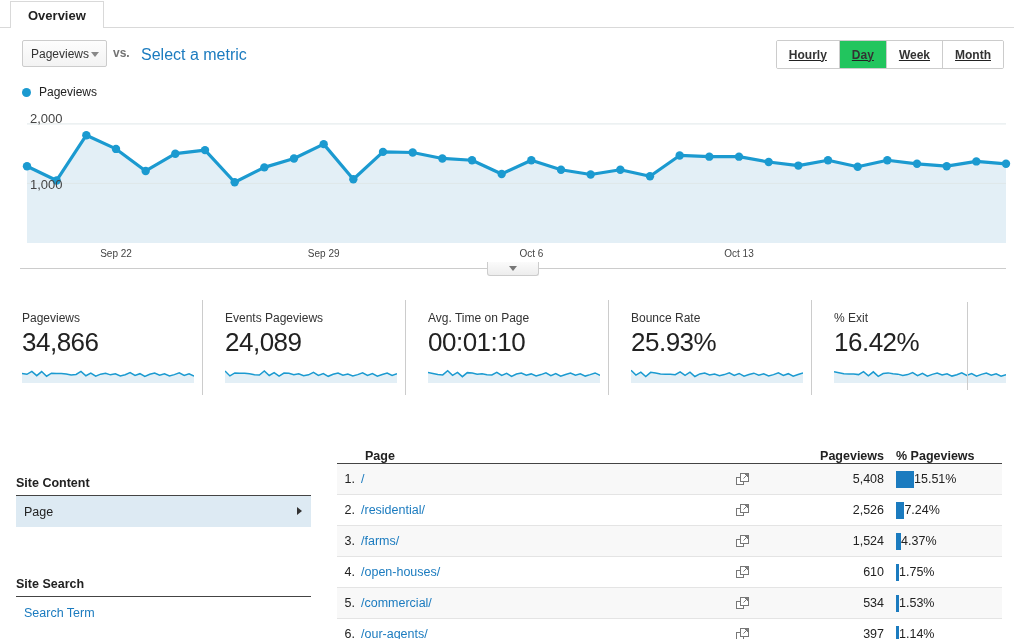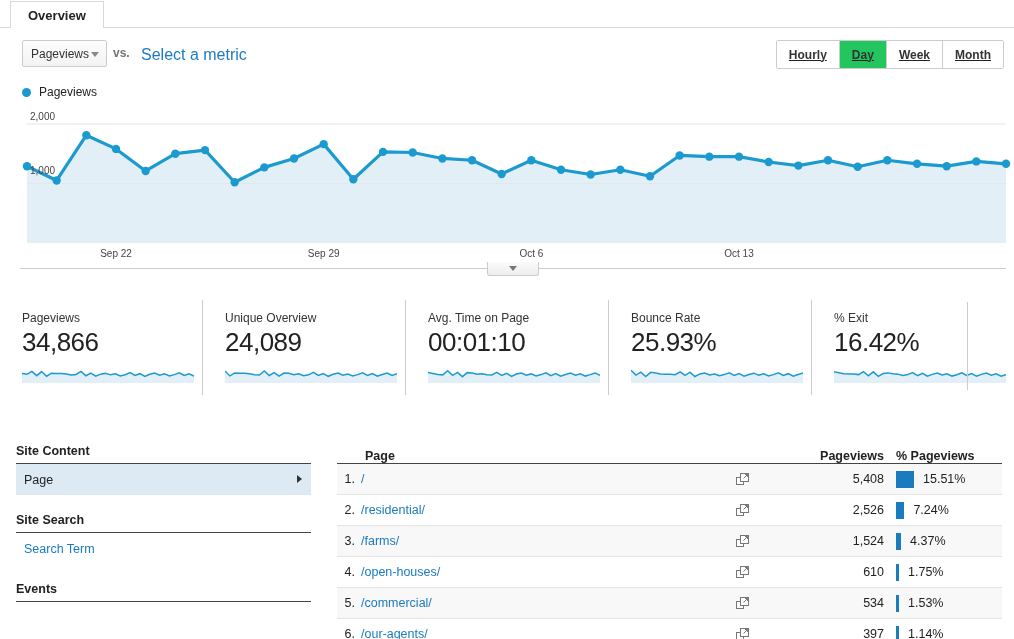--- a/index.html
+++ b/index.html
@@ -73,23 +73,23 @@
   .legend {
     position: absolute; left: 22px; top: 85px;
     display: flex; align-items: center; gap: 8px;
     font-size: 12px; color: #222;
   }
   .legend-dot { width: 9px; height: 9px; border-radius: 50%; background: #1b9ad0; }
 
   .chart-wrap {
     position: absolute; left: 0; top: 108px; width: 1014px; height: 167px;
   }
-  .ylabel { position: absolute; font-size: 10px; color: #444; }
+  .ylabel { position: absolute; font-size: 13px; color: #444; }
   .ylabel.top  { left: 30px; top: 111px; }
-  .ylabel.mid  { left: 30px; top: 165px; }
+  .ylabel.mid  { left: 30px; top: 177px; }
   .xlabels {
     position: absolute; left: 0; top: 248px; width: 1014px; height: 16px;
   }
   .xlabel { position: absolute; font-size: 10px; color: #444; transform: translateX(-50%); }
   .axis-rule {
     position: absolute; left: 20px; top: 268px; width: 986px;
     border-top: 1px solid #ccc;
   }
   .collapse-btn {
     position: absolute; left: 487px; top: 262px;
@@ -123,21 +123,21 @@
   .card-label { font-size: 12px; color: #333; }
   .card-value { font-size: 26px; color: #222; margin-top: 2px; letter-spacing: -0.5px; }
   .card-spark { position: absolute; left: 22px; bottom: 12px; }
 
   
   .lower { position: absolute; left: 0; top: 420px; width: 1014px; height: 219px; }
 
   .sidebar { position: absolute; left: 16px; top: 18px; width: 295px; }
   .side-group-title {
     font-size: 12.5px; font-weight: bold; color: #222;
-    padding: 6px 0 5px 0; border-bottom: 1px solid #444;
+    padding: 6px 0 5px 0; border-bottom: 1px solid #444; margin-top: 32px;
   }
   .side-item {
     position: relative;
     height: 31px; display: flex; align-items: center;
     padding-left: 8px; font-size: 12.5px; color: #1b7bbf;
     cursor: pointer;
   }
   .side-item.selected { background: #ddeaf3; color: #222; }
   .side-arrow {
     position: absolute; right: 9px; top: 11px;
@@ -160,21 +160,21 @@
     display: flex; align-items: center;
     height: 31px; border-bottom: 1px solid #e4e4e4;
     font-size: 12.5px;
   }
   .trow.odd { background: #f8f8f8; }
   .rank { width: 24px; text-align: right; padding-right: 6px; color: #222; }
   .cell-page { flex: 1; display: flex; align-items: center; position: relative; }
   .page-link { color: #1b7bbf; cursor: pointer; }
   .ext-icon { position: absolute; left: 375px; top: 1px; cursor: pointer; }
   .cell-views { width: 96px; text-align: right; color: #222; }
-  .cell-pct { width: 118px; padding-left: 12px; display: flex; align-items: center; gap: 9px; }
+  .cell-pct { width: 118px; padding-left: 12px; display: flex; align-items: center; }
   .pct-bar { height: 17px; background: #1b7bbf; flex: none; }
   .pct-text { color: #222; }
 </style>
 </head>
 <body>
 
 <div id="root">
 
   <div class="tabstrip">
     <div class="tab">
@@ -260,21 +260,21 @@
   <div class="cards" id="cards">
       <div class="card">
         <div class="card-label">Pageviews</div>
         <div class="card-value">34,866</div>
         <svg width="172" height="24" class="card-spark">
           <path d="M 0 14.4 L 4.914285714285715 15.32 L 9.82857142857143 12.32 L 14.742857142857142 16.68 L 19.65714285714286 12.56 L 24.571428571428573 17.2 L 29.485714285714284 14.200000000000001 L 34.4 14.448 L 39.31428571428572 14.440000000000001 L 44.22857142857143 14.912 L 49.142857142857146 16.080000000000002 L 54.05714285714286 15.488 L 58.97142857142857 12.432 L 63.885714285714286 16.736 L 68.8 14.128 L 73.71428571428571 17.2 L 78.62857142857143 15.152000000000001 L 83.54285714285714 14.224 L 88.45714285714286 15.84 L 93.37142857142857 14.8 L 98.28571428571429 16.976 L 103.2 15.712 L 108.11428571428571 13.664 L 113.02857142857142 16.4 L 117.94285714285714 14.688 L 122.85714285714286 17.368000000000002 L 127.77142857142857 15.32 L 132.68571428571428 14 L 137.6 16.232 L 142.5142857142857 14.856 L 147.42857142857142 16.976 L 152.34285714285716 15.6 L 157.25714285714287 13.888 L 162.17142857142858 16.4 L 167.0857142857143 14.744 L 172 17.2 L 172 24 L 0 24 Z" fill="#e3eff6"></path>
           <path d="M 0 14.4 L 4.914285714285715 15.32 L 9.82857142857143 12.32 L 14.742857142857142 16.68 L 19.65714285714286 12.56 L 24.571428571428573 17.2 L 29.485714285714284 14.200000000000001 L 34.4 14.448 L 39.31428571428572 14.440000000000001 L 44.22857142857143 14.912 L 49.142857142857146 16.080000000000002 L 54.05714285714286 15.488 L 58.97142857142857 12.432 L 63.885714285714286 16.736 L 68.8 14.128 L 73.71428571428571 17.2 L 78.62857142857143 15.152000000000001 L 83.54285714285714 14.224 L 88.45714285714286 15.84 L 93.37142857142857 14.8 L 98.28571428571429 16.976 L 103.2 15.712 L 108.11428571428571 13.664 L 113.02857142857142 16.4 L 117.94285714285714 14.688 L 122.85714285714286 17.368000000000002 L 127.77142857142857 15.32 L 132.68571428571428 14 L 137.6 16.232 L 142.5142857142857 14.856 L 147.42857142857142 16.976 L 152.34285714285716 15.6 L 157.25714285714287 13.888 L 162.17142857142858 16.4 L 167.0857142857143 14.744 L 172 17.2" fill="none" stroke="#1b9ad0" stroke-width="1.5"></path>
         </svg>
       </div>
       <div class="card">
-        <div class="card-label">Unique Overview</div>
+        <div class="card-label">Events Pageviews</div>
         <div class="card-value">24,089</div>
         <svg width="172" height="24" class="card-spark">
           <path d="M 0 12 L 4.914285714285715 16.92 L 9.82857142857143 13.92 L 14.742857142857142 14.28 L 19.65714285714286 14.16 L 24.571428571428573 14.8 L 29.485714285714284 15.8 L 34.4 16.048000000000002 L 39.31428571428572 12.04 L 44.22857142857143 16.512 L 49.142857142857146 13.68 L 54.05714285714286 17.088 L 58.97142857142857 14.032 L 63.885714285714286 14.336 L 68.8 15.728 L 73.71428571428571 14.8 L 78.62857142857143 16.752 L 83.54285714285714 15.824 L 88.45714285714286 13.44 L 93.37142857142857 16.4 L 98.28571428571429 14.576 L 103.2 17.312 L 108.11428571428571 15.264 L 113.02857142857142 14 L 117.94285714285714 16.288 L 122.85714285714286 14.968 L 127.77142857142857 16.92 L 132.68571428571428 15.6 L 137.6 13.832 L 142.5142857142857 16.456 L 147.42857142857142 14.576 L 152.34285714285716 17.2 L 157.25714285714287 15.488 L 162.17142857142858 14 L 167.0857142857143 16.344 L 172 14.8 L 172 24 L 0 24 Z" fill="#e3eff6"></path>
           <path d="M 0 12 L 4.914285714285715 16.92 L 9.82857142857143 13.92 L 14.742857142857142 14.28 L 19.65714285714286 14.16 L 24.571428571428573 14.8 L 29.485714285714284 15.8 L 34.4 16.048000000000002 L 39.31428571428572 12.04 L 44.22857142857143 16.512 L 49.142857142857146 13.68 L 54.05714285714286 17.088 L 58.97142857142857 14.032 L 63.885714285714286 14.336 L 68.8 15.728 L 73.71428571428571 14.8 L 78.62857142857143 16.752 L 83.54285714285714 15.824 L 88.45714285714286 13.44 L 93.37142857142857 16.4 L 98.28571428571429 14.576 L 103.2 17.312 L 108.11428571428571 15.264 L 113.02857142857142 14 L 117.94285714285714 16.288 L 122.85714285714286 14.968 L 127.77142857142857 16.92 L 132.68571428571428 15.6 L 137.6 13.832 L 142.5142857142857 16.456 L 147.42857142857142 14.576 L 152.34285714285716 17.2 L 157.25714285714287 15.488 L 162.17142857142858 14 L 167.0857142857143 16.344 L 172 14.8" fill="none" stroke="#1b9ad0" stroke-width="1.5"></path>
         </svg>
       </div>
       <div class="card">
         <div class="card-label">Avg. Time on Page</div>
         <div class="card-value">00:01:10</div>
         <svg width="172" height="24" class="card-spark">

